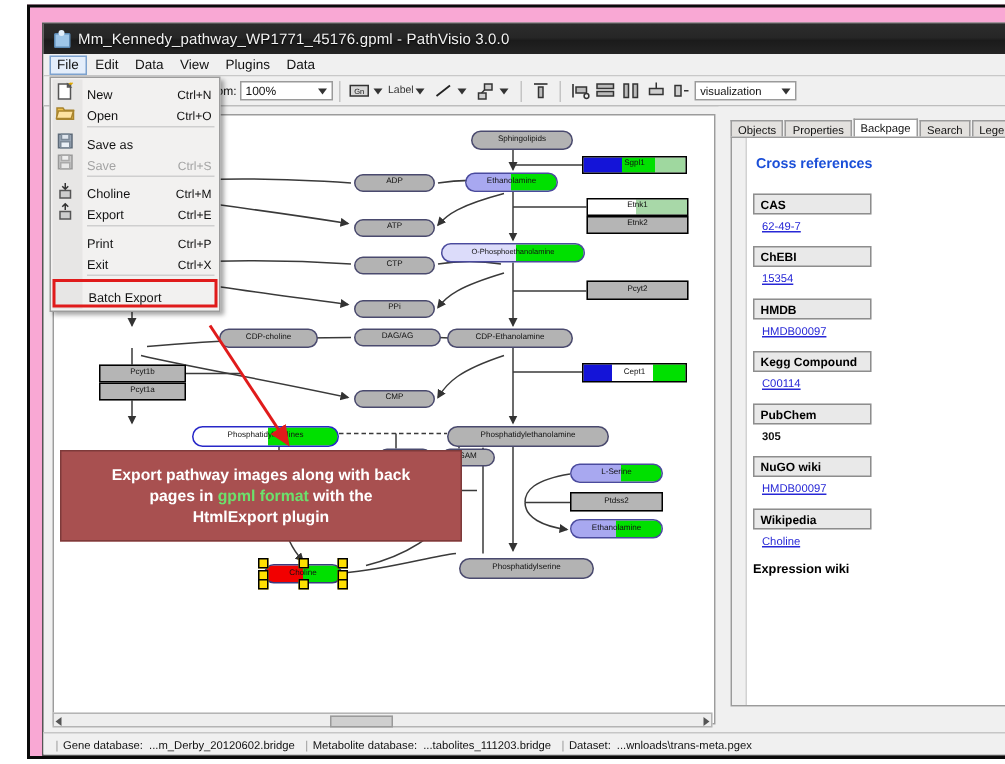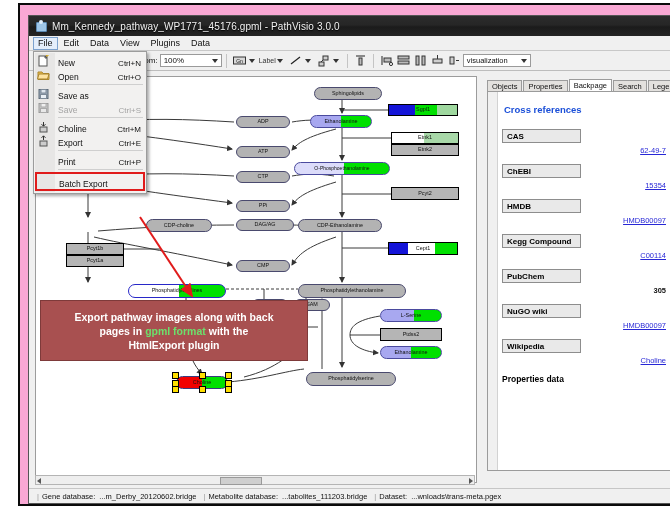--- a/index.html
+++ b/index.html
@@ -69,21 +69,21 @@
   
   #rp-tabs{position:absolute;left:8px;top:8px;right:6px;height:13px;display:flex;align-items:flex-end;}
   .rtab{font-size:7.5px;color:#111;background:#e3e1de;border:1px solid #9b9b9b;border-bottom:none;padding:1px 4px 1px 4px;margin-right:1px;line-height:9px;}
   .rtab.active{background:#ffffff;font-weight:normal;padding-bottom:2px;}
   #rp-body{position:absolute;left:8px;top:20px;right:6px;bottom:6px;background:#fff;border:1px solid #9b9b9b;overflow:hidden;}
   #rp-scroll{position:absolute;left:0;top:0;width:9px;bottom:0;background:#f0f0f0;border-right:1px solid #d2d2d2;}
   #rp-content{position:absolute;left:10px;top:0;right:0;bottom:0;padding:8px 6px 0 4px;box-sizing:border-box;}
   .xref-title{color:#1b4fd8;font-weight:bold;font-size:9.5px;margin:4px 0 14px 2px;}
   .xbox{width:79px;height:14px;background:#e9e9e9;border:1px solid #8d8d8d;display:flex;align-items:center;padding-left:4px;box-sizing:border-box;
         font-weight:bold;font-size:8px;color:#000;margin-bottom:3px;}
-  .xval{font-size:7.5px;color:#2727d6;text-decoration:underline;margin:0 0 9px 6px;display:block;text-align:right;}
+  .xval{font-size:7.5px;color:#2727d6;text-decoration:underline;margin:0 0 9px 6px;display:block;}
   .xval.plain{color:#111;text-decoration:none;font-weight:bold;}
   .expr{font-weight:bold;font-size:8.5px;color:#000;margin-top:2px;}
 
   
   #hscroll{position:absolute;left:6px;bottom:18px;width:440px;height:10px;background:#eeeeee;border:1px solid #b4b4b4;box-sizing:border-box;}
   #hscroll .thumb{position:absolute;left:42%;top:1px;width:40px;height:6px;background:#cfcfcf;border:1px solid #9a9a9a;}
   #hscroll .lar{position:absolute;left:1px;top:2px;border-top:3px solid transparent;border-bottom:3px solid transparent;border-right:4px solid #555;}
   #hscroll .rar{position:absolute;right:1px;top:2px;border-top:3px solid transparent;border-bottom:3px solid transparent;border-left:4px solid #555;}
   #statusbar{position:absolute;left:0;bottom:0;width:100%;height:15px;background:#f0f0f0;border-top:1px solid #c6c6c6;
     display:flex;align-items:center;font-size:7.5px;color:#111;padding-left:5px;box-sizing:border-box;}
@@ -435,21 +435,21 @@
 
             <div class="xbox">PubChem</div>
             <span class="xval plain">305</span>
 
             <div class="xbox">NuGO wiki</div>
             <a class="xval">HMDB00097</a>
 
             <div class="xbox">Wikipedia</div>
             <a class="xval">Choline</a>
 
-            <div class="expr">Properties data</div>
+            <div class="expr">Expression wiki</div>
           </div>
         </div>
       </div>
     </div>
 
     <div id="statusbar">
       <span class="vbar">|</span>
       <span class="seg">Gene database:</span>
       <span class="seg">...m_Derby_20120602.bridge</span>
       <span class="vbar">|</span>
@@ -536,20 +536,24 @@
         <span class="acc">Ctrl+E</span>
       </div>
 
       <div class="fm-sep"></div>
 
       <div class="fm-row">
         <span>Print</span>
         <span class="acc">Ctrl+P</span>
       </div>
 
+      <div class="fm-row">
+        <span>Exit</span>
+        <span class="acc">Ctrl+X</span>
+      </div>
 
       <div class="fm-sep"></div>
 
       <div class="fm-row" id="batchrow">
         <span>Batch Export</span>
       </div>
     </div>
 
   </div>
  </div>

